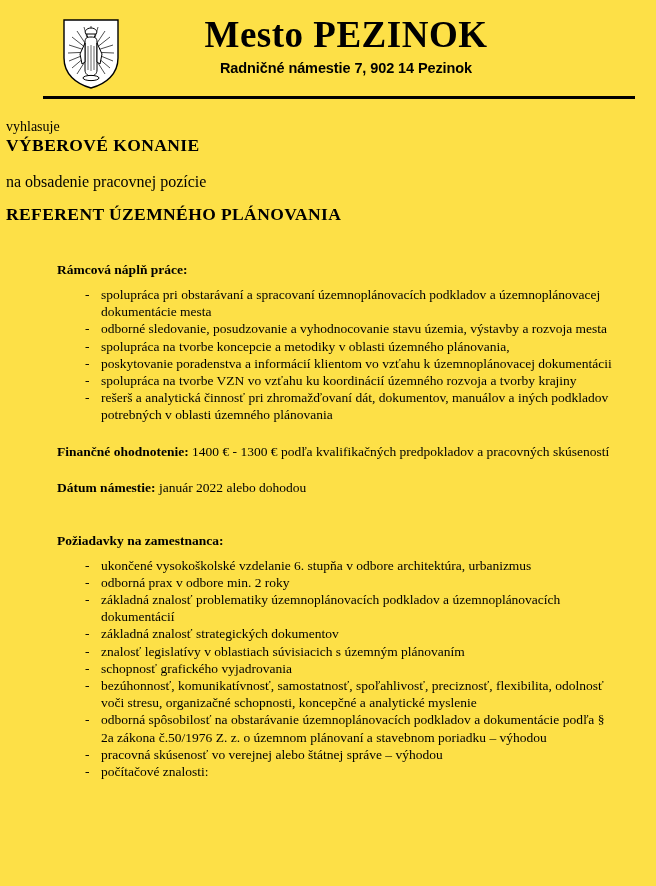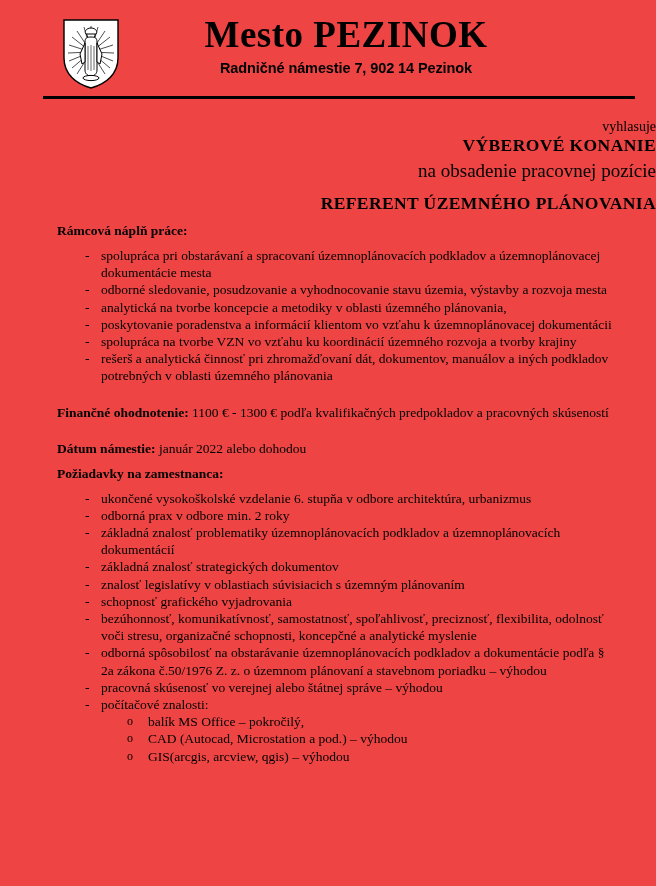--- a/index.html
+++ b/index.html
@@ -14,21 +14,21 @@
     overflow: hidden;
     font-family: "Liberation Serif", "DejaVu Serif", serif;
     color: #000000;
     -webkit-font-smoothing: antialiased;
   }
 
   .page {
     position: relative;
     width: 656px;
     height: 886px;
-    background: #ef4444;
+    background: #fde047;
     box-sizing: border-box;
   }
 
   
   .letterhead {
     position: relative;
     height: 100px;
     padding-top: 14px;
     box-sizing: border-box;
   }
@@ -66,56 +66,56 @@
     position: absolute;
     left: 43px;
     top: 96px;
     width: 592px;
     height: 3px;
     background: #000000;
   }
 
   
   .announce {
-    text-align: right;
+    text-align: left;
     padding-left: 6px;
   }
   .announce .line-vyhlasuje {
     font-size: 14px;
     line-height: 17px;
     margin-top: 18px;
   }
   .announce .line-konanie {
     font-size: 17.5px;
     font-weight: bold;
     line-height: 21px;
     letter-spacing: 0.4px;
   }
   .announce .line-pozicia {
-    font-size: 19px;
-    line-height: 17px;
-    margin-top: 6px;
+    font-size: 16px;
+    line-height: 17px;
+    margin-top: 17px;
   }
   .announce .line-referent {
     font-size: 17.5px;
     font-weight: bold;
     line-height: 21px;
     margin-top: 14px;
     letter-spacing: 0.4px;
   }
 
   
   .body-wrap {
     padding: 0 40px 0 57px;
   }
   .section-head {
     font-size: 13.5px;
     font-weight: bold;
     line-height: 17px;
-    margin-top: 8px;
+    margin-top: 36px;
   }
   .inline-head {
     font-size: 13.5px;
     line-height: 17px;
     margin-top: 19px;
   }
   .inline-head .lbl { font-weight: bold; }
 
   ul.dashlist {
     list-style: none;
@@ -216,46 +216,41 @@
     <div class="line-referent">REFERENT ÚZEMNÉHO PLÁNOVANIA</div>
   </div>
 
   <div class="body-wrap">
 
     <div class="section-head">Rámcová náplň práce:</div>
 
     <ul class="dashlist">
       <li>spolupráca pri obstarávaní a spracovaní územnoplánovacích podkladov a územnoplánovacej dokumentácie mesta</li>
       <li>odborné sledovanie, posudzovanie a vyhodnocovanie stavu územia, výstavby a rozvoja mesta</li>
-      <li>analytická na tvorbe koncepcie a metodiky v oblasti územného plánovania,</li>
+      <li>spolupráca na tvorbe koncepcie a metodiky v oblasti územného plánovania,</li>
       <li>poskytovanie poradenstva a informácií klientom vo vzťahu k územnoplánovacej dokumentácii</li>
       <li>spolupráca na tvorbe VZN vo vzťahu ku koordinácií územného rozvoja a tvorby krajiny</li>
       <li>rešerš a analytická činnosť pri zhromažďovaní dát, dokumentov, manuálov a iných podkladov potrebných v oblasti územného plánovania</li>
     </ul>
 
-    <div class="inline-head"><span class="lbl">Finančné ohodnotenie:</span><span> 1100 € - 1300 € podľa kvalifikačných predpokladov a pracovných skúseností</span></div>
+    <div class="inline-head"><span class="lbl">Finančné ohodnotenie:</span><span> 1400 € - 1300 € podľa kvalifikačných predpokladov a pracovných skúseností</span></div>
 
     <div class="inline-head"><span class="lbl">Dátum námestie:</span><span> január 2022 alebo dohodou</span></div>
 
     <div class="section-head">Požiadavky na zamestnanca:</div>
 
     <ul class="dashlist tight">
       <li>ukončené vysokoškolské vzdelanie 6. stupňa v odbore architektúra, urbanizmus</li>
       <li>odborná prax v odbore min. 2 roky</li>
       <li>základná znalosť problematiky územnoplánovacích podkladov a územnoplánovacích dokumentácií</li>
       <li>základná znalosť strategických dokumentov</li>
       <li>znalosť legislatívy v oblastiach súvisiacich s územným plánovaním</li>
       <li>schopnosť grafického vyjadrovania</li>
       <li>bezúhonnosť, komunikatívnosť, samostatnosť, spoľahlivosť, preciznosť, flexibilita, odolnosť voči stresu, organizačné schopnosti, koncepčné a analytické myslenie</li>
       <li>odborná spôsobilosť na obstarávanie územnoplánovacích podkladov a dokumentácie podľa § 2a zákona č.50/1976 Z. z. o územnom plánovaní a stavebnom poriadku – výhodou</li>
       <li>pracovná skúsenosť vo verejnej alebo štátnej správe – výhodou</li>
       <li>
         <span>počítačové znalosti:</span>
-        <ul class="circlelist">
-          <li>balík MS Office – pokročilý,</li>
-          <li>CAD (Autocad, Microstation a pod.) – výhodou</li>
-          <li>GIS(arcgis, arcview, qgis) – výhodou</li>
-        </ul>
       </li>
     </ul>
 
   </div>
 </div>
 
 </body></html>

